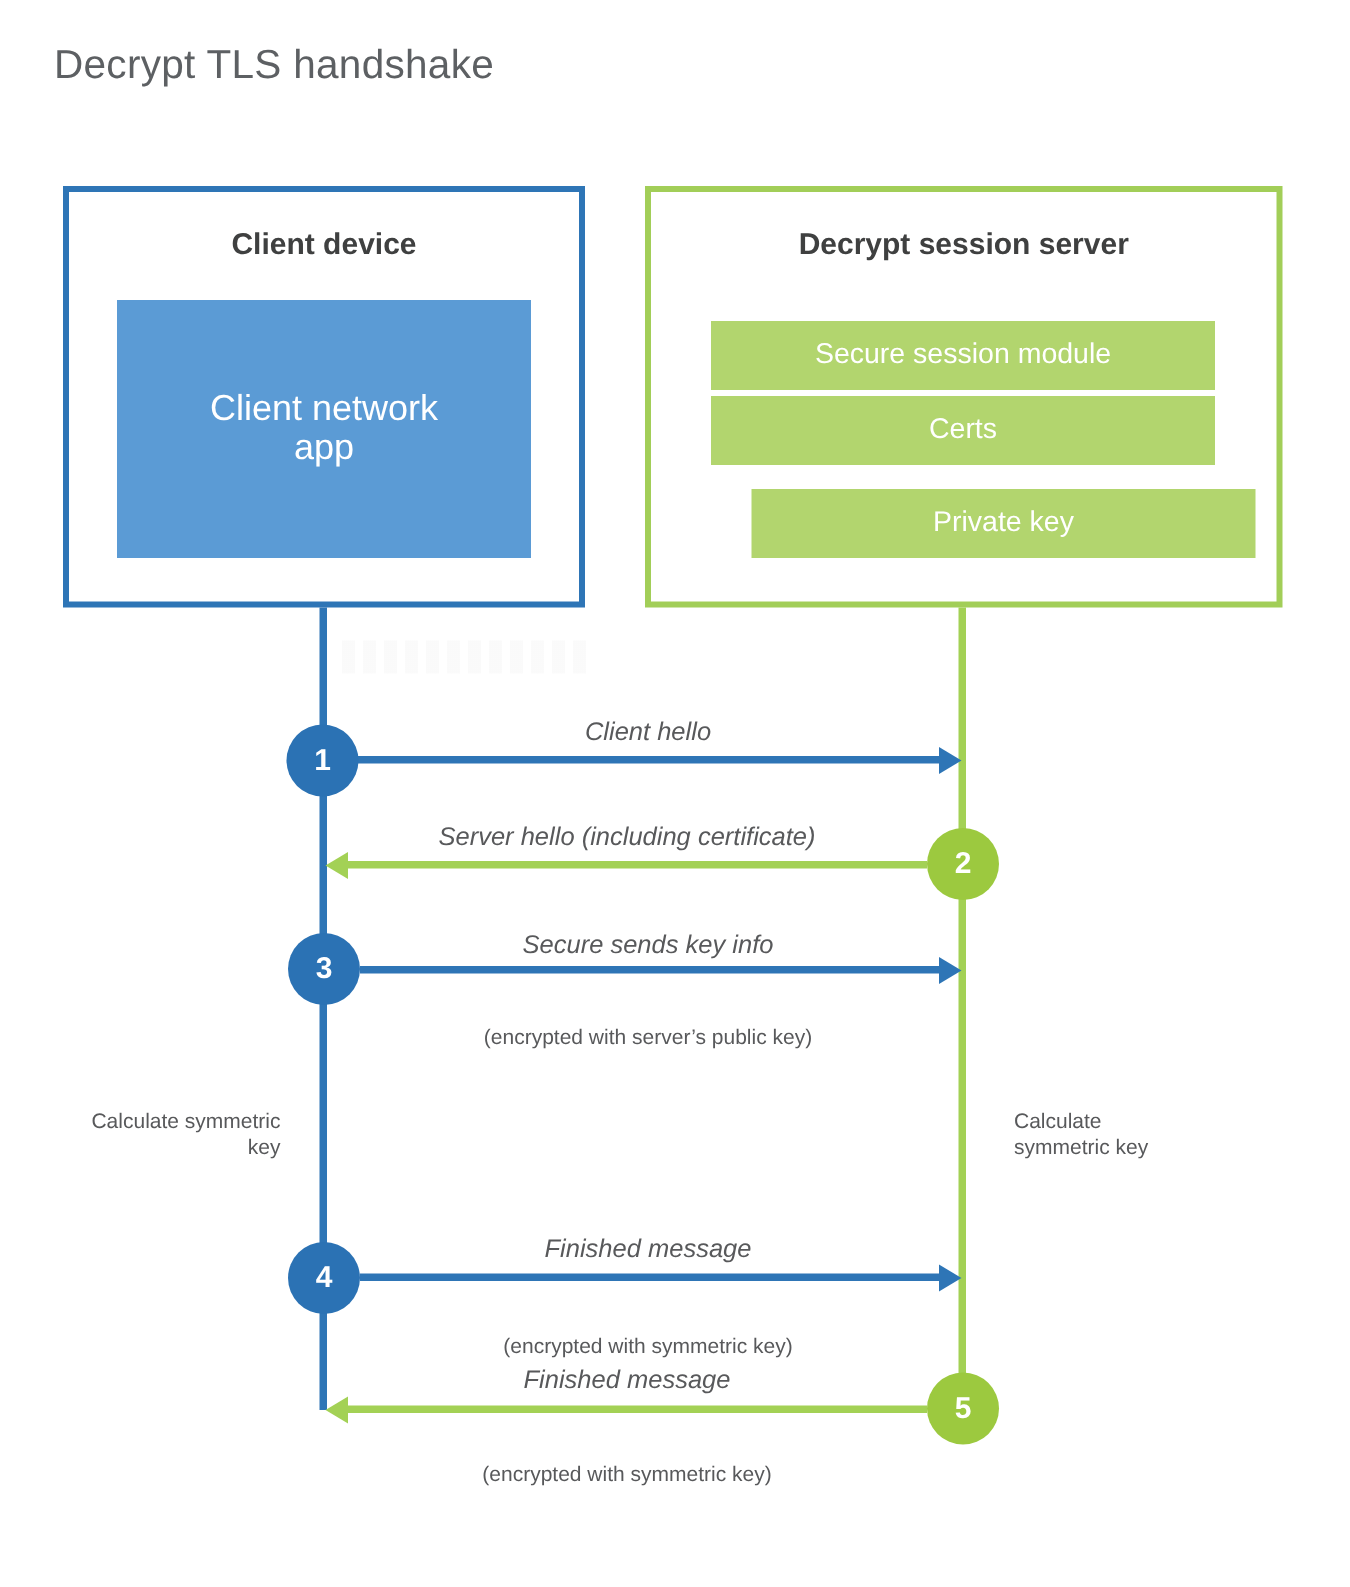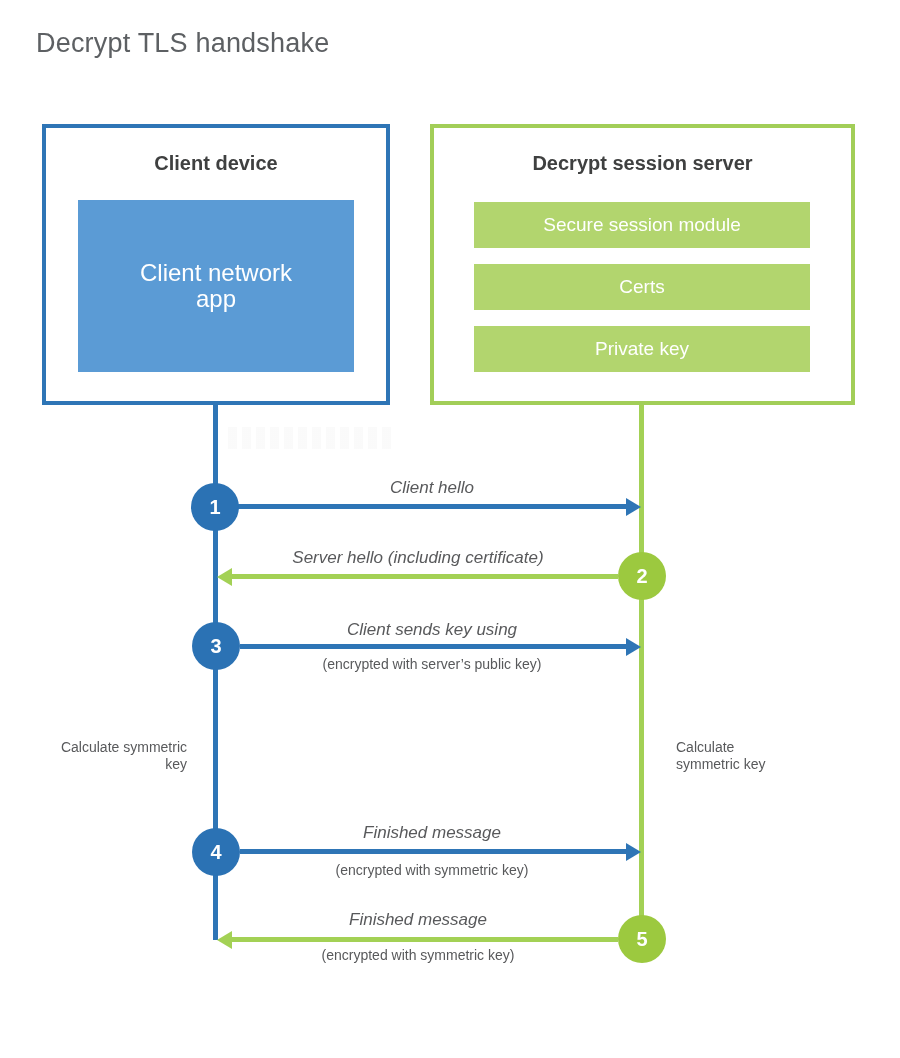--- a/index.html
+++ b/index.html
@@ -66,23 +66,23 @@
     left: 474px;
     width: 336px;
     height: 46px;
     background: #b2d56e;
     display: flex;
     align-items: center;
     justify-content: center;
     color: #ffffff;
     font-size: 19px;
   }
-  .bar-1 { top: 202px; align-items: center; }
+  .bar-1 { top: 214px; align-items: center; }
   .bar-2 { top: 264px; }
-  .bar-3 { top: 326px; }
+  .bar-3 { top: 326px; margin-left: 27px; }
   
   .vline { position: absolute; width: 5px; top: 405px; }
   .blue-line  { left: 213px; height: 535px; background: #2e75b6; }
   .green-line { left: 639px; height: 534px; background: #a3d155; }
   
   .faint-artifact {
     position: absolute;
     left: 228px;
     top: 427px;
     width: 165px;
@@ -143,20 +143,21 @@
     text-align: center;
     font-size: 17px;
     color: #58595b;
     font-style: italic;
   }
   .msg-sub {
     position: absolute;
     text-align: center;
     font-size: 14px;
     color: #58595b;
+    margin-top: 27px;
   }
   .l1 { left: 238px; width: 388px; top: 478px; }
   .l2 { left: 218px; width: 400px; top: 548px; }
   .l3 { left: 238px; width: 388px; top: 620px; }
   .s3 { left: 238px; width: 388px; top: 656px; }
   .l4 { left: 238px; width: 388px; top: 823px; }
   .s4 { left: 238px; width: 388px; top: 862px; }
   .l5 { left: 218px; width: 400px; top: 910px; }
   .s5 { left: 218px; width: 400px; top: 947px; }
   
@@ -204,21 +205,21 @@
   <div class="msg-label l1">Client hello</div>
   <div class="hline blue a1-line"></div>
   <div class="arrow-head head-right-blue a1-head"></div>
   <div class="step-circle circle-blue c1">1</div>
 
   <div class="msg-label l2">Server hello (including certificate)</div>
   <div class="hline green a2-line"></div>
   <div class="arrow-head head-left-green a2-head"></div>
   <div class="step-circle circle-green c2">2</div>
 
-  <div class="msg-label l3">Client sends key using</div>
+  <div class="msg-label l3">Secure sends key info</div>
   <div class="msg-sub s3">(encrypted with server’s public key)</div>
   <div class="hline blue a3-line"></div>
   <div class="arrow-head head-right-blue a3-head"></div>
   <div class="step-circle circle-blue c3">3</div>
 
   <div class="side-note note-calc-left">Calculate symmetric key</div>
   <div class="side-note note-calc-right">Calculate symmetric key</div>
 
   <div class="msg-label l4">Finished message</div>
   <div class="msg-sub s4">(encrypted with symmetric key)</div>

